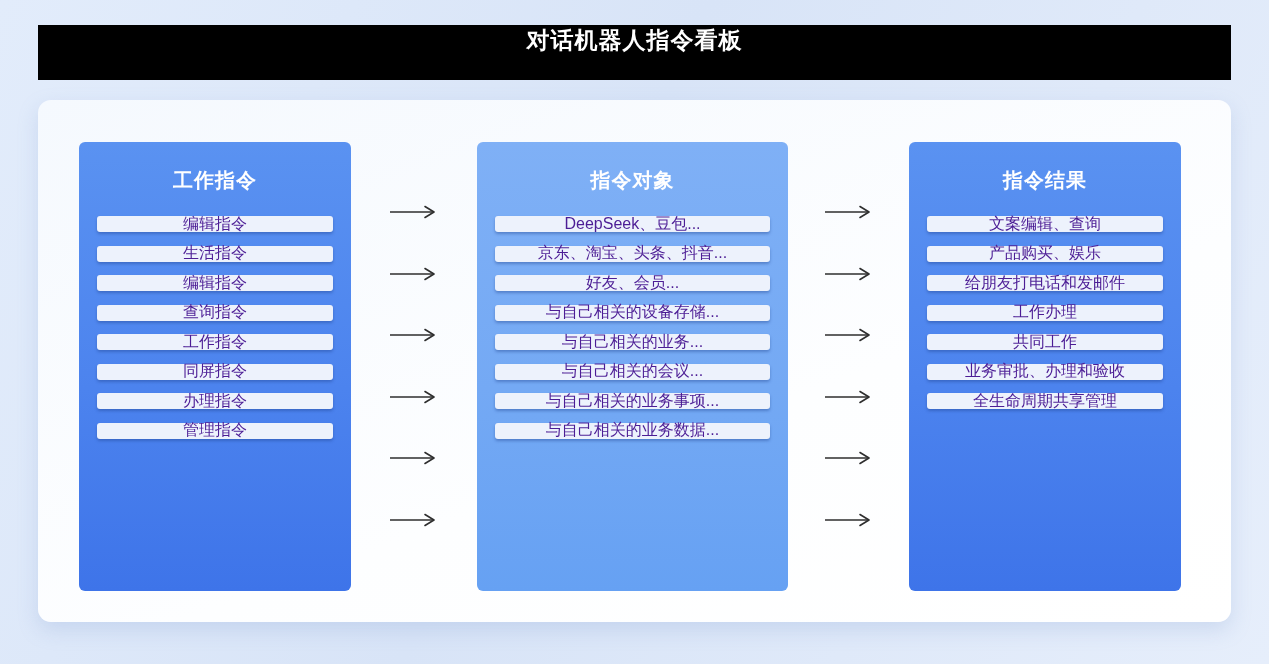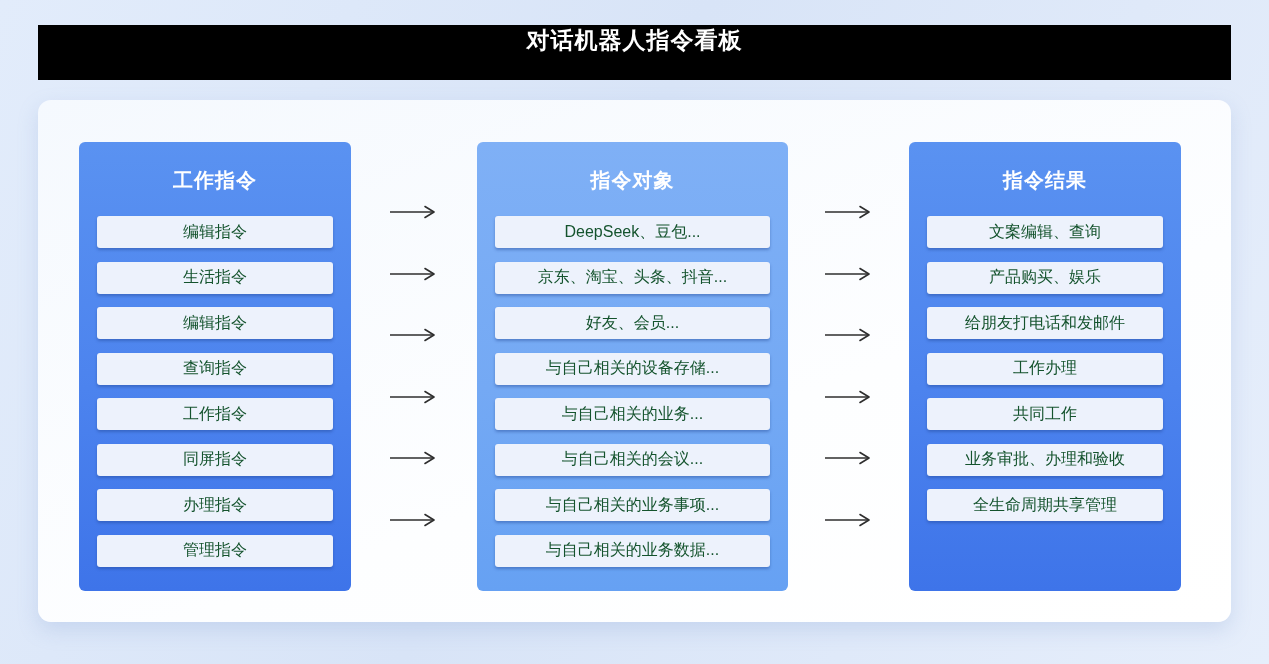--- a/index.html
+++ b/index.html
@@ -41,25 +41,25 @@
   .column.light {
     width: 311px;
     background: linear-gradient(180deg, #7fb0f6 0%, #74a9f4 55%, #66a1f3 100%);
   }
   .col-header {
     color: #ffffff; font-size: 20px; font-weight: bold; text-align: center;
     line-height: 24px; letter-spacing: 1px; margin-bottom: 24px;
   }
   .items { display: flex; flex-direction: column; gap: 13.5px; }
   .item {
-    height: 32px; border-radius: 3px;
+    height: 16px; border-radius: 3px;
     background: #edf2fc;
     box-shadow: 0 2px 3px rgba(30, 64, 140, 0.40);
     display: flex; align-items: center; justify-content: center;
-    color: #14532d; font-size: 16px; white-space: nowrap;
+    color: #4c1d95; font-size: 16px; white-space: nowrap;
   }
   .arrow-gap {
     display: flex; flex-direction: column; align-items: center;
     padding-top: 58px;
   }
   .arrow-gap.g1 { width: 126px; }
   .arrow-gap.g2 { width: 121px; }
   .arrow {
     height: 24px; margin-bottom: 37.5px;
     display: flex; align-items: center; justify-content: center;

